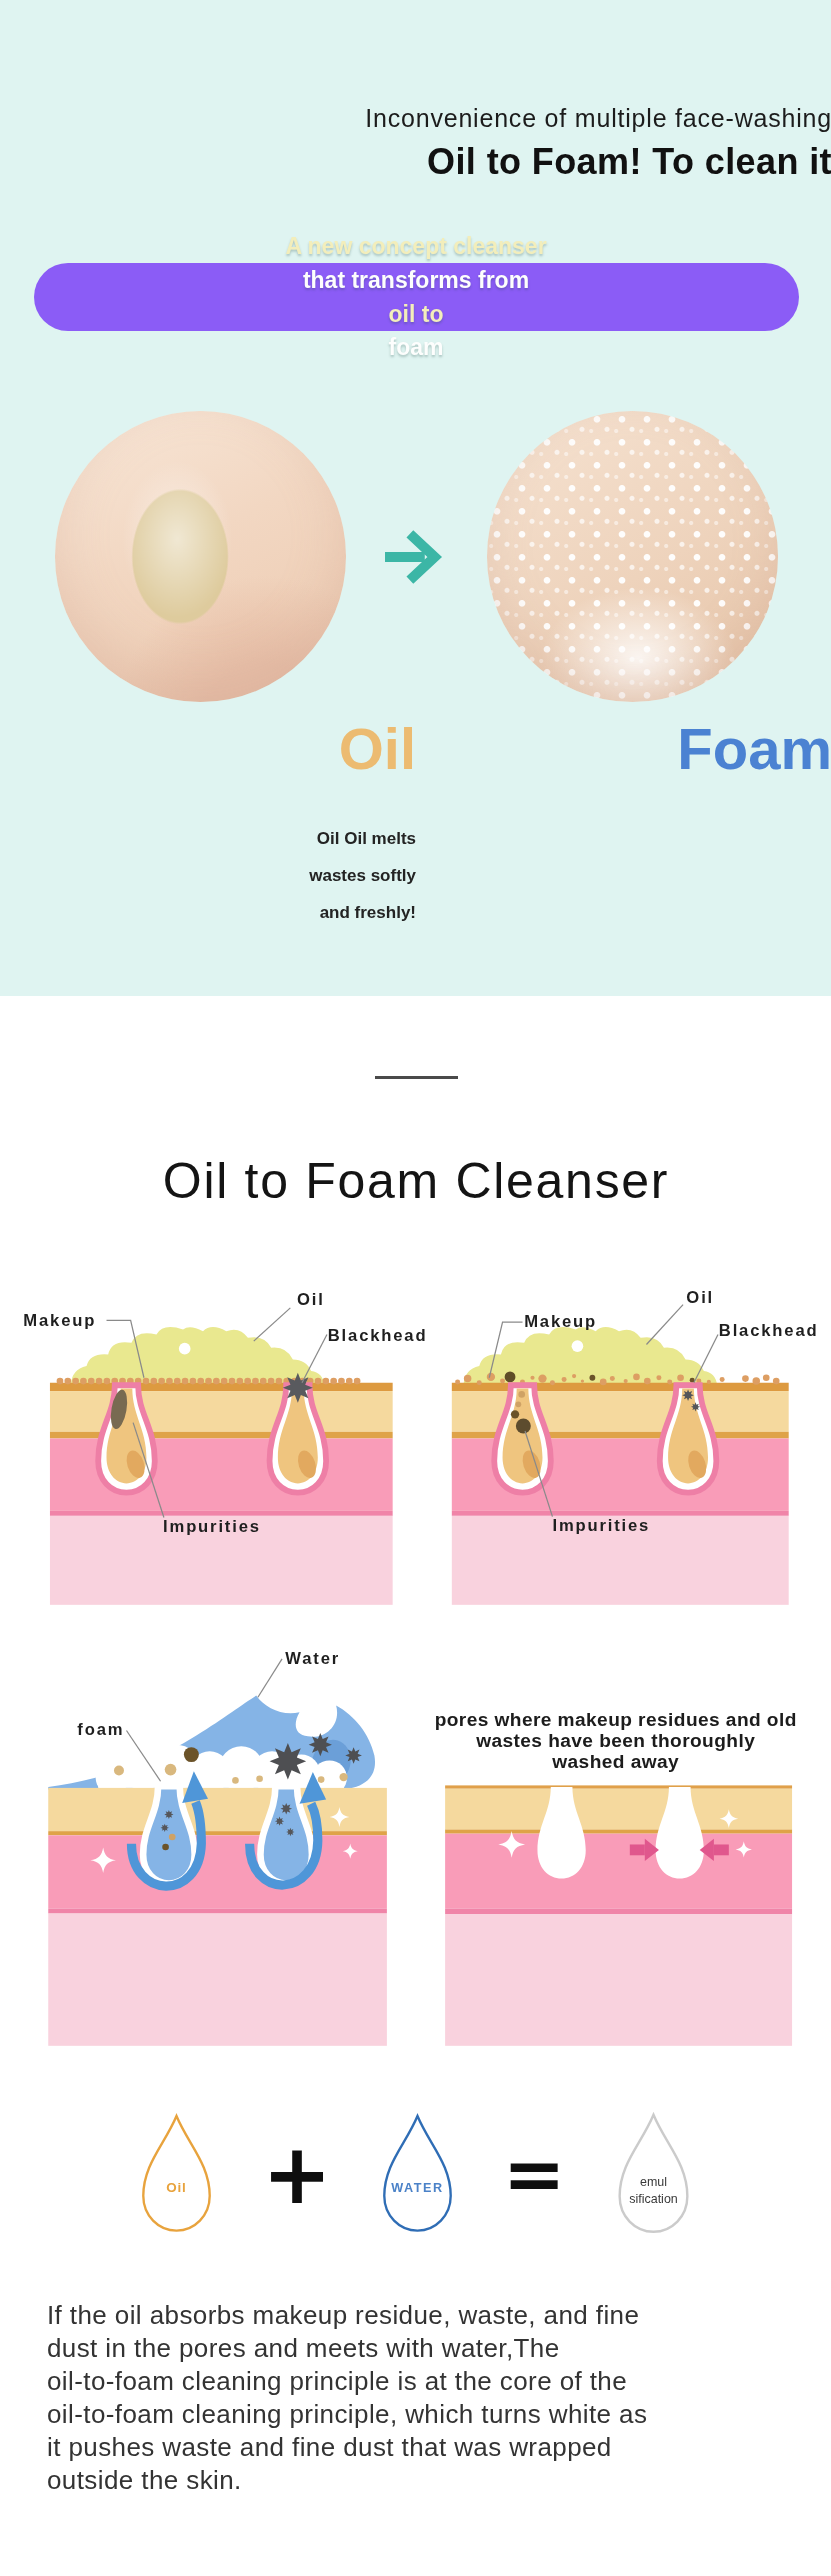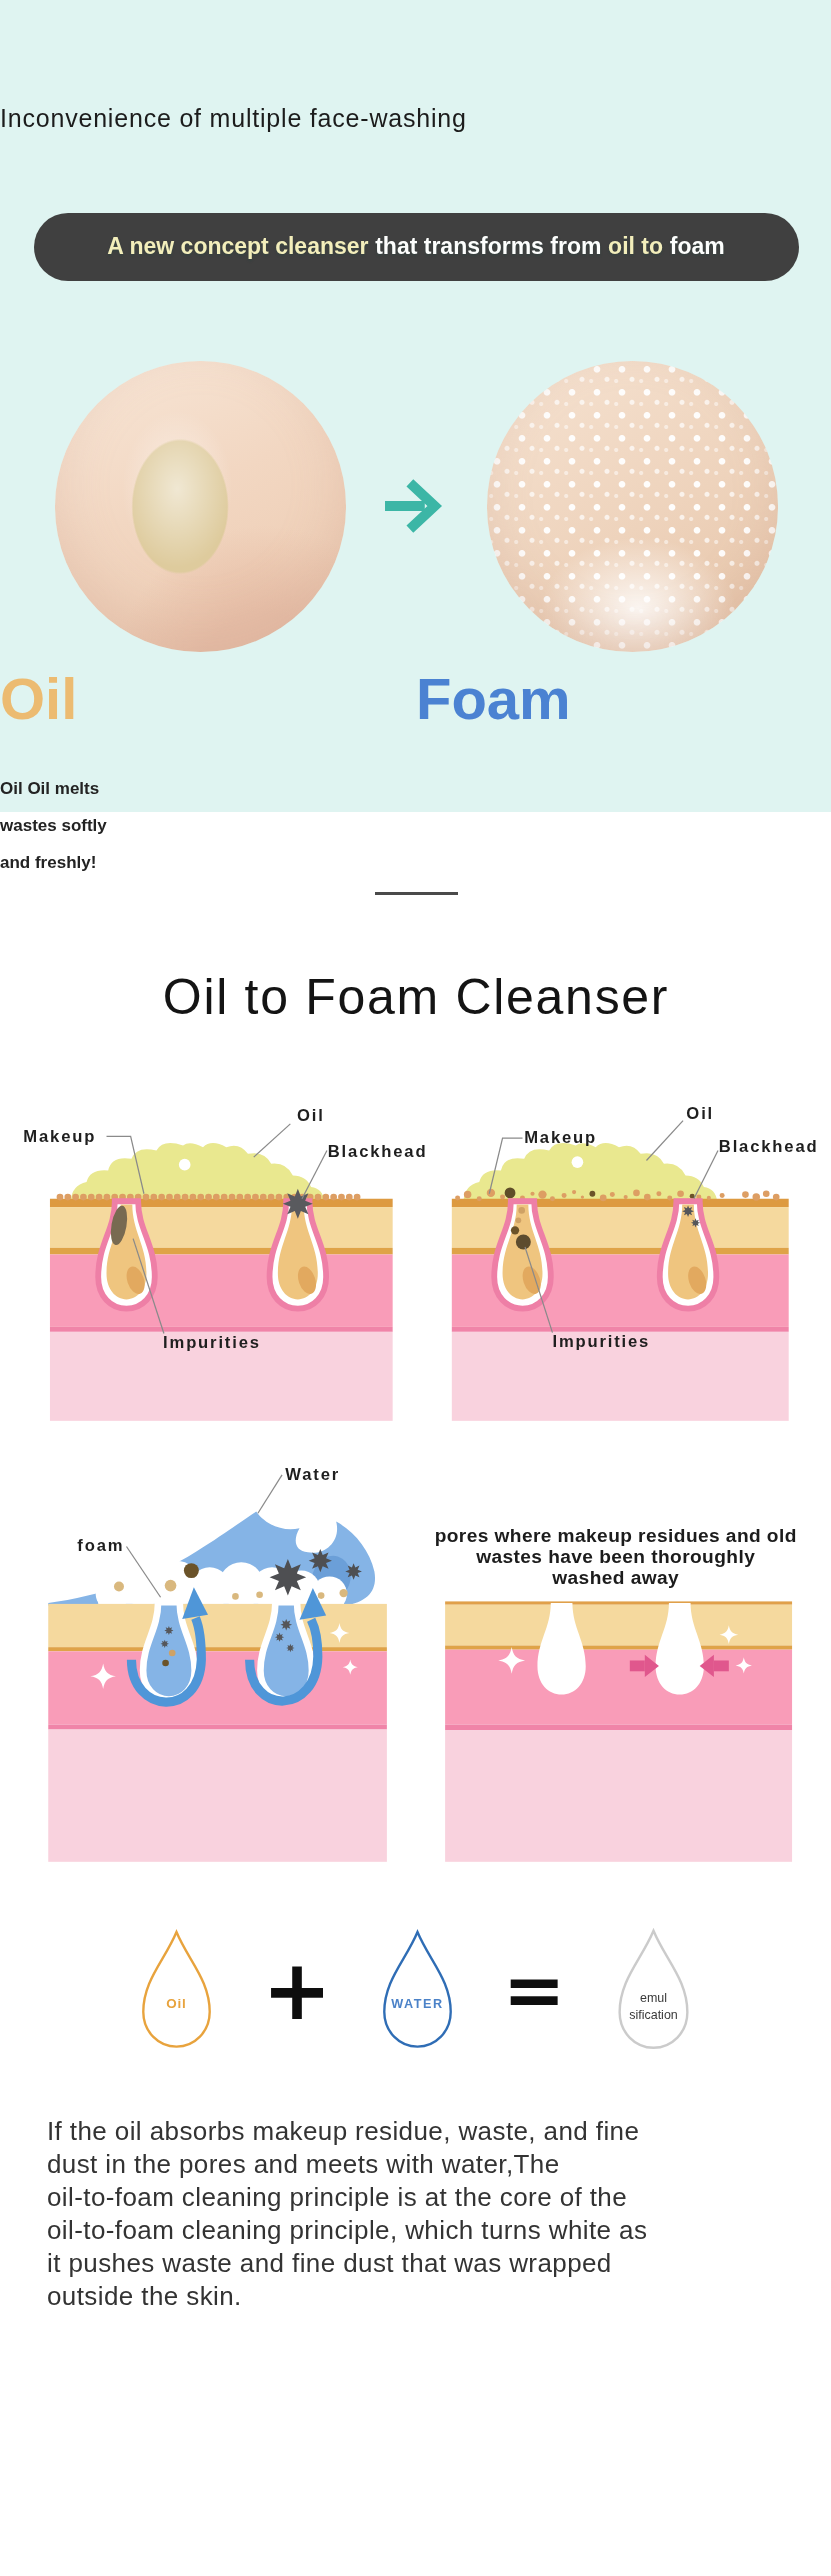--- a/index.html
+++ b/index.html
@@ -1,25 +1,25 @@
 <!DOCTYPE html>
 <html style="font-size:13.3px"><head>
 <meta charset="utf-8">
 <style>
   html,body{margin:0;padding:0;background:#ffffff;}
   body{width:832px;font-family:"Liberation Sans", sans-serif;color:#222;}
   svg{overflow:visible;display:block;}
 
   
-  .hero{height:812px;box-sizing:border-box;background:#dff4f1;padding-top:105px;text-align:left;}
+  .hero{height:996px;box-sizing:border-box;background:#dff4f1;padding-top:105px;text-align:right;}
   .hero-title1{font-size:25px;font-weight:400;letter-spacing:0.8px;color:#1c1c1c;line-height:1.1;}
   .hero-title2{font-size:36px;font-weight:700;letter-spacing:0.4px;color:#111;line-height:1.2;margin-top:7.5px;}
-  .banner{width:765px;height:68px;margin:80px auto 0 auto;background:#404040;border-radius:35px;
+  .banner{width:765px;height:68px;margin:80px auto 0 auto;background:#8b5cf6;border-radius:35px;
           display:flex;align-items:center;justify-content:center;gap:6.7px;
-          font-size:23px;text-shadow:0 1.7px 2.5px rgba(25,70,62,.28);}
+          font-size:23px;text-shadow:0 1.7px 2.5px rgba(25,70,62,.28);flex-direction:column;}
   .banner .b-bold{font-weight:700;color:#f3eebb;}
   .banner .b-reg{font-weight:700;color:#fdfefd;}
   .circles{margin-top:80px;display:flex;align-items:center;justify-content:center;}
   .photo{width:291px;height:291px;border-radius:50%;flex:0 0 auto;}
   .oil-photo{
     background:
       radial-gradient(79px 112px at 42% 44%, rgba(255,255,255,0.55), rgba(255,255,255,0) 70%),
       radial-gradient(87px 121px at 43% 50%, #decb9d 54%, rgba(222,203,157,0) 56%),
       radial-gradient(208px 208px at 72% 108%, #e7bfa8 30%, rgba(231,191,168,0) 72%),
       linear-gradient(155deg, #f8e7d8 0%, #f2d7c2 45%, #ecc9af 100%);
@@ -64,20 +64,21 @@
   <defs>
     <path id="star8" d="M10,0 L4.9,2 L7.07,7.07 L2.03,4.9 L0,10 L-2.03,4.9 L-7.07,7.07 L-4.9,2 L-10,0 L-4.9,-2 L-7.07,-7.07 L-2.03,-4.9 L0,-10 L2.03,-4.9 L7.07,-7.07 L4.9,-2 Z"></path>
     <path id="sparkle" d="M0,-14 C1.5,-5 5,-1.5 14,0 C5,1.5 1.5,5 0,14 C-1.5,5 -5,1.5 -14,0 C-5,-1.5 -1.5,-5 0,-14 Z"></path>
   </defs>
 </svg>
 
 <div class="page">
 
   <section class="hero">
     <div class="hero-title1">Inconvenience of multiple face-washing</div>
+    <div class="hero-title2">Oil to Foam! To clean it</div>
 
     <div class="banner">
       <span class="b-bold">A new concept cleanser</span>
       <span class="b-reg">that transforms from</span>
       <span class="b-bold">oil to</span>
       <span class="b-reg">foam</span>
     </div>
 
     <div class="circles">
       <div class="photo oil-photo"></div>

